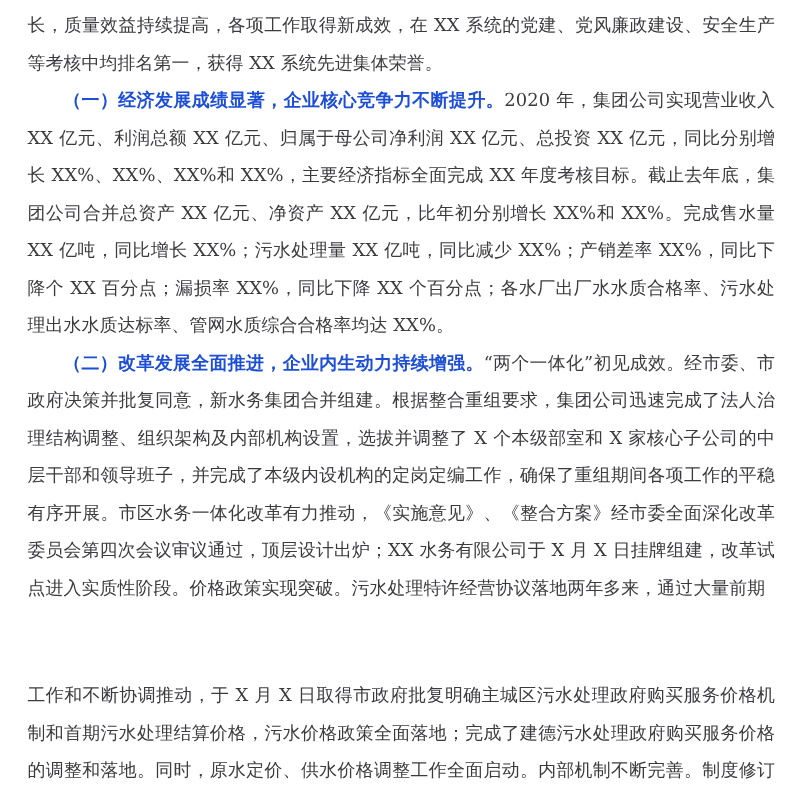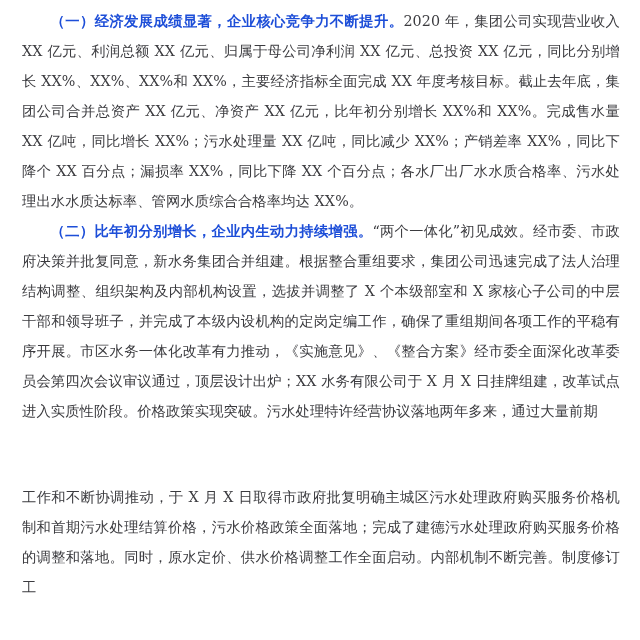--- a/index.html
+++ b/index.html
@@ -63,27 +63,30 @@
   }
 </style>
 </head>
 <body>
 
 <div class="page">
   <div class="doc-body">
 
     <div class="frag-top">
 
+      <p class="para">
+        <span>长，质量效益持续提高，各项工作取得新成效，在 XX 系统的党建、党风廉政建设、安全生产等考核中均排名第一，获得 XX 系统先进集体荣誉。</span>
+      </p>
 
       <p class="para indent">
         <span class="bold">（一）经济发展成绩显著，企业核心竞争力不断提升。</span><span>2020 年，集团公司实现营业收入 XX 亿元、利润总额 XX 亿元、归属于母公司净利润 XX 亿元、总投资 XX 亿元，同比分别增长 XX%、XX%、XX%和 XX%，主要经济指标全面完成 XX 年度考核目标。截止去年底，集团公司合并总资产 XX 亿元、净资产 XX 亿元，比年初分别增长 XX%和 XX%。完成售水量 XX 亿吨，同比增长 XX%；污水处理量 XX 亿吨，同比减少 XX%；产销差率 XX%，同比下降个 XX 百分点；漏损率 XX%，同比下降 XX 个百分点；各水厂出厂水水质合格率、污水处理出水水质达标率、管网水质综合合格率均达 XX%。</span>
       </p>
 
       <p class="para indent">
-        <span class="bold">（二）比年初分别增长，企业内生动力持续增强。</span><span>“两个一体化”初见成效。经市委、市政府决策并批复同意，新水务集团合并组建。根据整合重组要求，集团公司迅速完成了法人治理结构调整、组织架构及内部机构设置，选拔并调整了 X 个本级部室和 X 家核心子公司的中层干部和领导班子，并完成了本级内设机构的定岗定编工作，确保了重组期间各项工作的平稳有序开展。市区水务一体化改革有力推动，《实施意见》、《整合方案》经市委全面深化改革委员会第四次会议审议通过，顶层设计出炉；XX 水务有限公司于 X 月 X 日挂牌组建，改革试点进入实质性阶段。价格政策实现突破。污水处理特许经营协议落地两年多来，通过大量前期</span>
+        <span class="bold">（二）改革发展全面推进，企业内生动力持续增强。</span><span>“两个一体化”初见成效。经市委、市政府决策并批复同意，新水务集团合并组建。根据整合重组要求，集团公司迅速完成了法人治理结构调整、组织架构及内部机构设置，选拔并调整了 X 个本级部室和 X 家核心子公司的中层干部和领导班子，并完成了本级内设机构的定岗定编工作，确保了重组期间各项工作的平稳有序开展。市区水务一体化改革有力推动，《实施意见》、《整合方案》经市委全面深化改革委员会第四次会议审议通过，顶层设计出炉；XX 水务有限公司于 X 月 X 日挂牌组建，改革试点进入实质性阶段。价格政策实现突破。污水处理特许经营协议落地两年多来，通过大量前期</span>
       </p>
 
     </div>
 
     <div class="page-gap"></div>
 
     <div class="frag-bottom">
       <p class="para">
         <span>工作和不断协调推动，于 X 月 X 日取得市政府批复明确主城区污水处理政府购买服务价格机制和首期污水处理结算价格，污水价格政策全面落地；完成了建德污水处理政府购买服务价格的调整和落地。同时，原水定价、供水价格调整工作全面启动。内部机制不断完善。制度修订工</span>
       </p>

